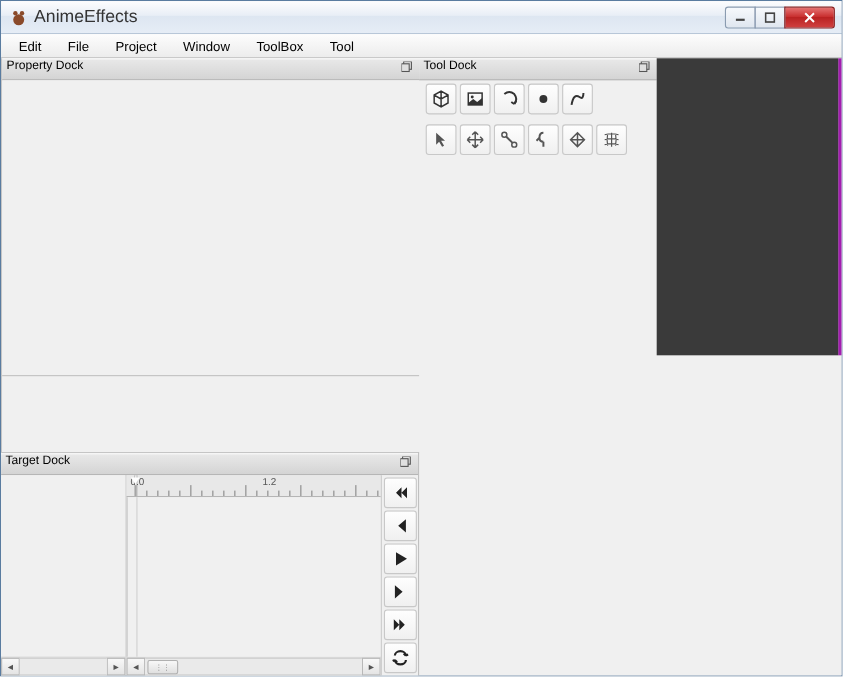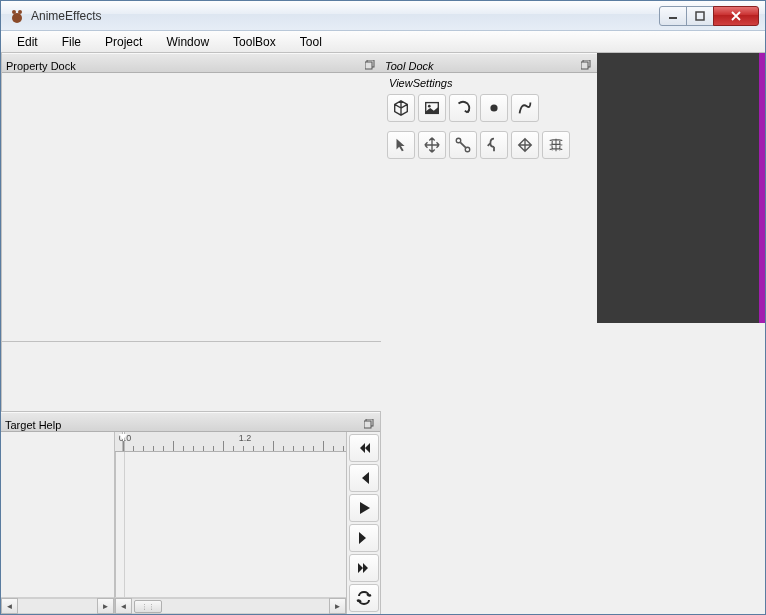--- a/index.html
+++ b/index.html
@@ -23,21 +23,21 @@
   height: 30px;
   background: linear-gradient(#fdfdfe, #e8eef6 45%, #dde6f1 46%, #e6edf6);
   display: flex;
   align-items: center;
   border-bottom: 1px solid #b8c7d8;
 }
 .titlebar .app-icon {
   width: 16px; height: 16px; margin: 0 6px 0 8px;
   display: flex; align-items: center; justify-content: center;
 }
-.titlebar .title { font-size: 12px; color: #333; }
+.titlebar .title { font-size: 16px; color: #333; }
 .win-controls { margin-left: auto; display: flex; height: 20px; margin-right: 6px; }
 .win-btn {
   width: 28px; height: 20px;
   border: 1px solid #8a9bb0;
   background: linear-gradient(#f7f9fc, #dfe6ef);
   margin-left: -1px;
   display: flex; align-items: center; justify-content: center;
   font-size: 10px; color: #444;
 }
 .win-btn.close {
@@ -60,34 +60,33 @@
 .content {
   flex: 1;
   display: grid;
   grid-template-columns: 380px 1fr;
   grid-template-rows: 270px 1fr;
   background: #f0f0f0;
   min-height: 0;
 }
 .upper-left {
   display: flex;
-  border-right: 6px solid #a21caf;
-  font-style: italic;
+  border-right: 3px solid #a21caf;
 }
 .tooldock {
   width: 216px;
   display: flex; flex-direction: column;
   background: #f0f0f0;
 }
 .dock-header {
   height: 20px;
   background: linear-gradient(#e8e8e8, #d4d4d4);
   border-bottom: 1px solid #b0b0b0;
   border-top: 1px solid #f8f8f8;
-  display: flex; align-items: flex-end;
+  display: flex; align-items: flex-start;
   padding: 0 4px;
   font-size: 11px;
 }
 .dock-header .spacer { flex: 1; }
 .dock-float {
   width: 14px; height: 14px;
   display: flex; align-items: center; justify-content: center;
 }
 .section-label {
   padding: 4px 8px 2px;
@@ -276,21 +275,20 @@
           <span>Tool Dock</span>
           <span class="spacer"></span>
           <span class="dock-float">
             <svg width="10" height="10" viewBox="0 0 10 10">
                 <rect x="2" y="0" width="7" height="7" fill="none" stroke="#555"></rect>
                 <rect x="0" y="2" width="7" height="7" fill="#e0e0e0" stroke="#555"></rect>
               </svg>
           </span>
         </div>
 
-        <div class="section-label">ViewSettings</div>
         <div class="tool-row">
           <div class="tool-btn">
               <svg viewBox="0 0 20 20">
                 <path d="M10 2 L17 6 L17 14 L10 18 L3 14 L3 6 Z M10 2 L10 10 L17 6 M10 10 L3 6 M10 10 L10 18" fill="none" stroke="#333" stroke-width="1.5"></path>
               </svg>
             </div>
           <div class="tool-btn">
               <svg viewBox="0 0 20 20">
                 <rect x="3" y="4" width="14" height="12" fill="none" stroke="#333" stroke-width="1.5"></rect>
                 <circle cx="7" cy="8" r="1.5" fill="#333"></circle>
@@ -364,21 +362,21 @@
               <rect x="0" y="2" width="7" height="7" fill="#e0e0e0" stroke="#555"></rect>
             </svg>
         </span>
       </div>
       <div class="prop-body"></div>
       <div class="prop-bottom"></div>
     </div>
 
     <div class="targetdock">
       <div class="dock-header">
-        <span>Target Help</span>
+        <span>Target Dock</span>
         <span class="spacer"></span>
         <span class="dock-float">
           <svg width="10" height="10" viewBox="0 0 10 10">
               <rect x="2" y="0" width="7" height="7" fill="none" stroke="#555"></rect>
               <rect x="0" y="2" width="7" height="7" fill="#e0e0e0" stroke="#555"></rect>
             </svg>
         </span>
       </div>
       <div class="target-body">
         <div class="target-tree">

